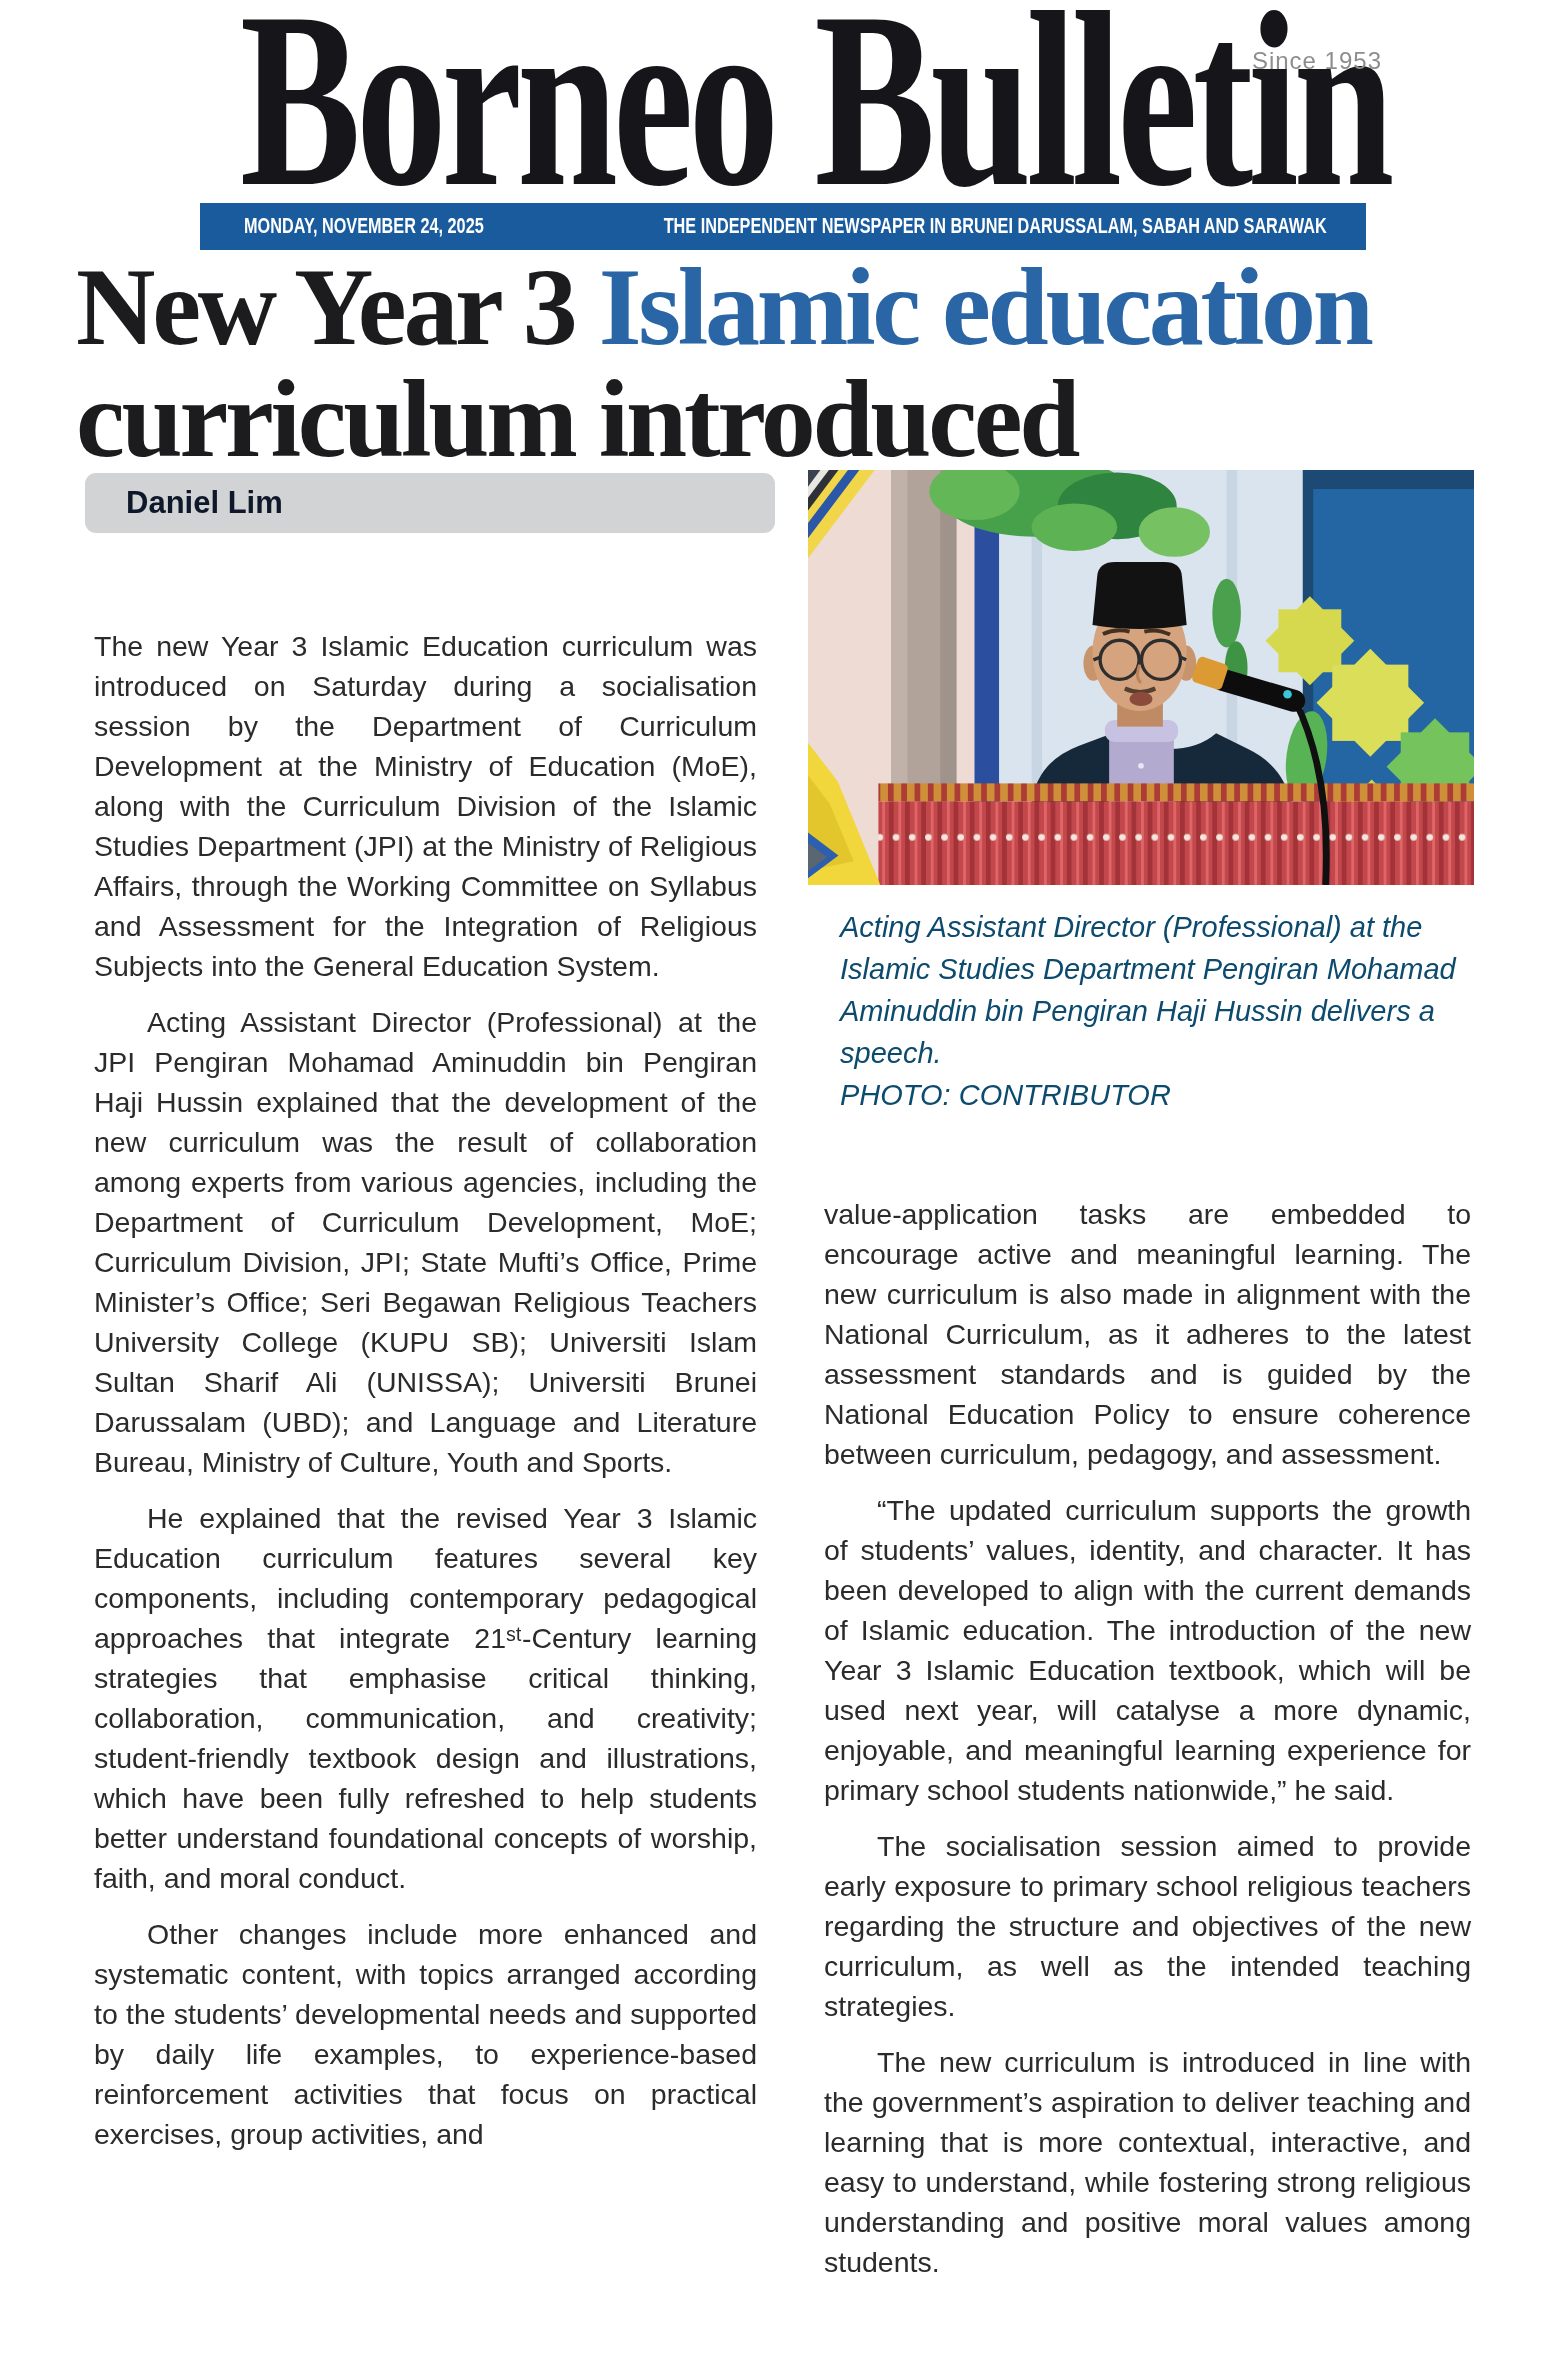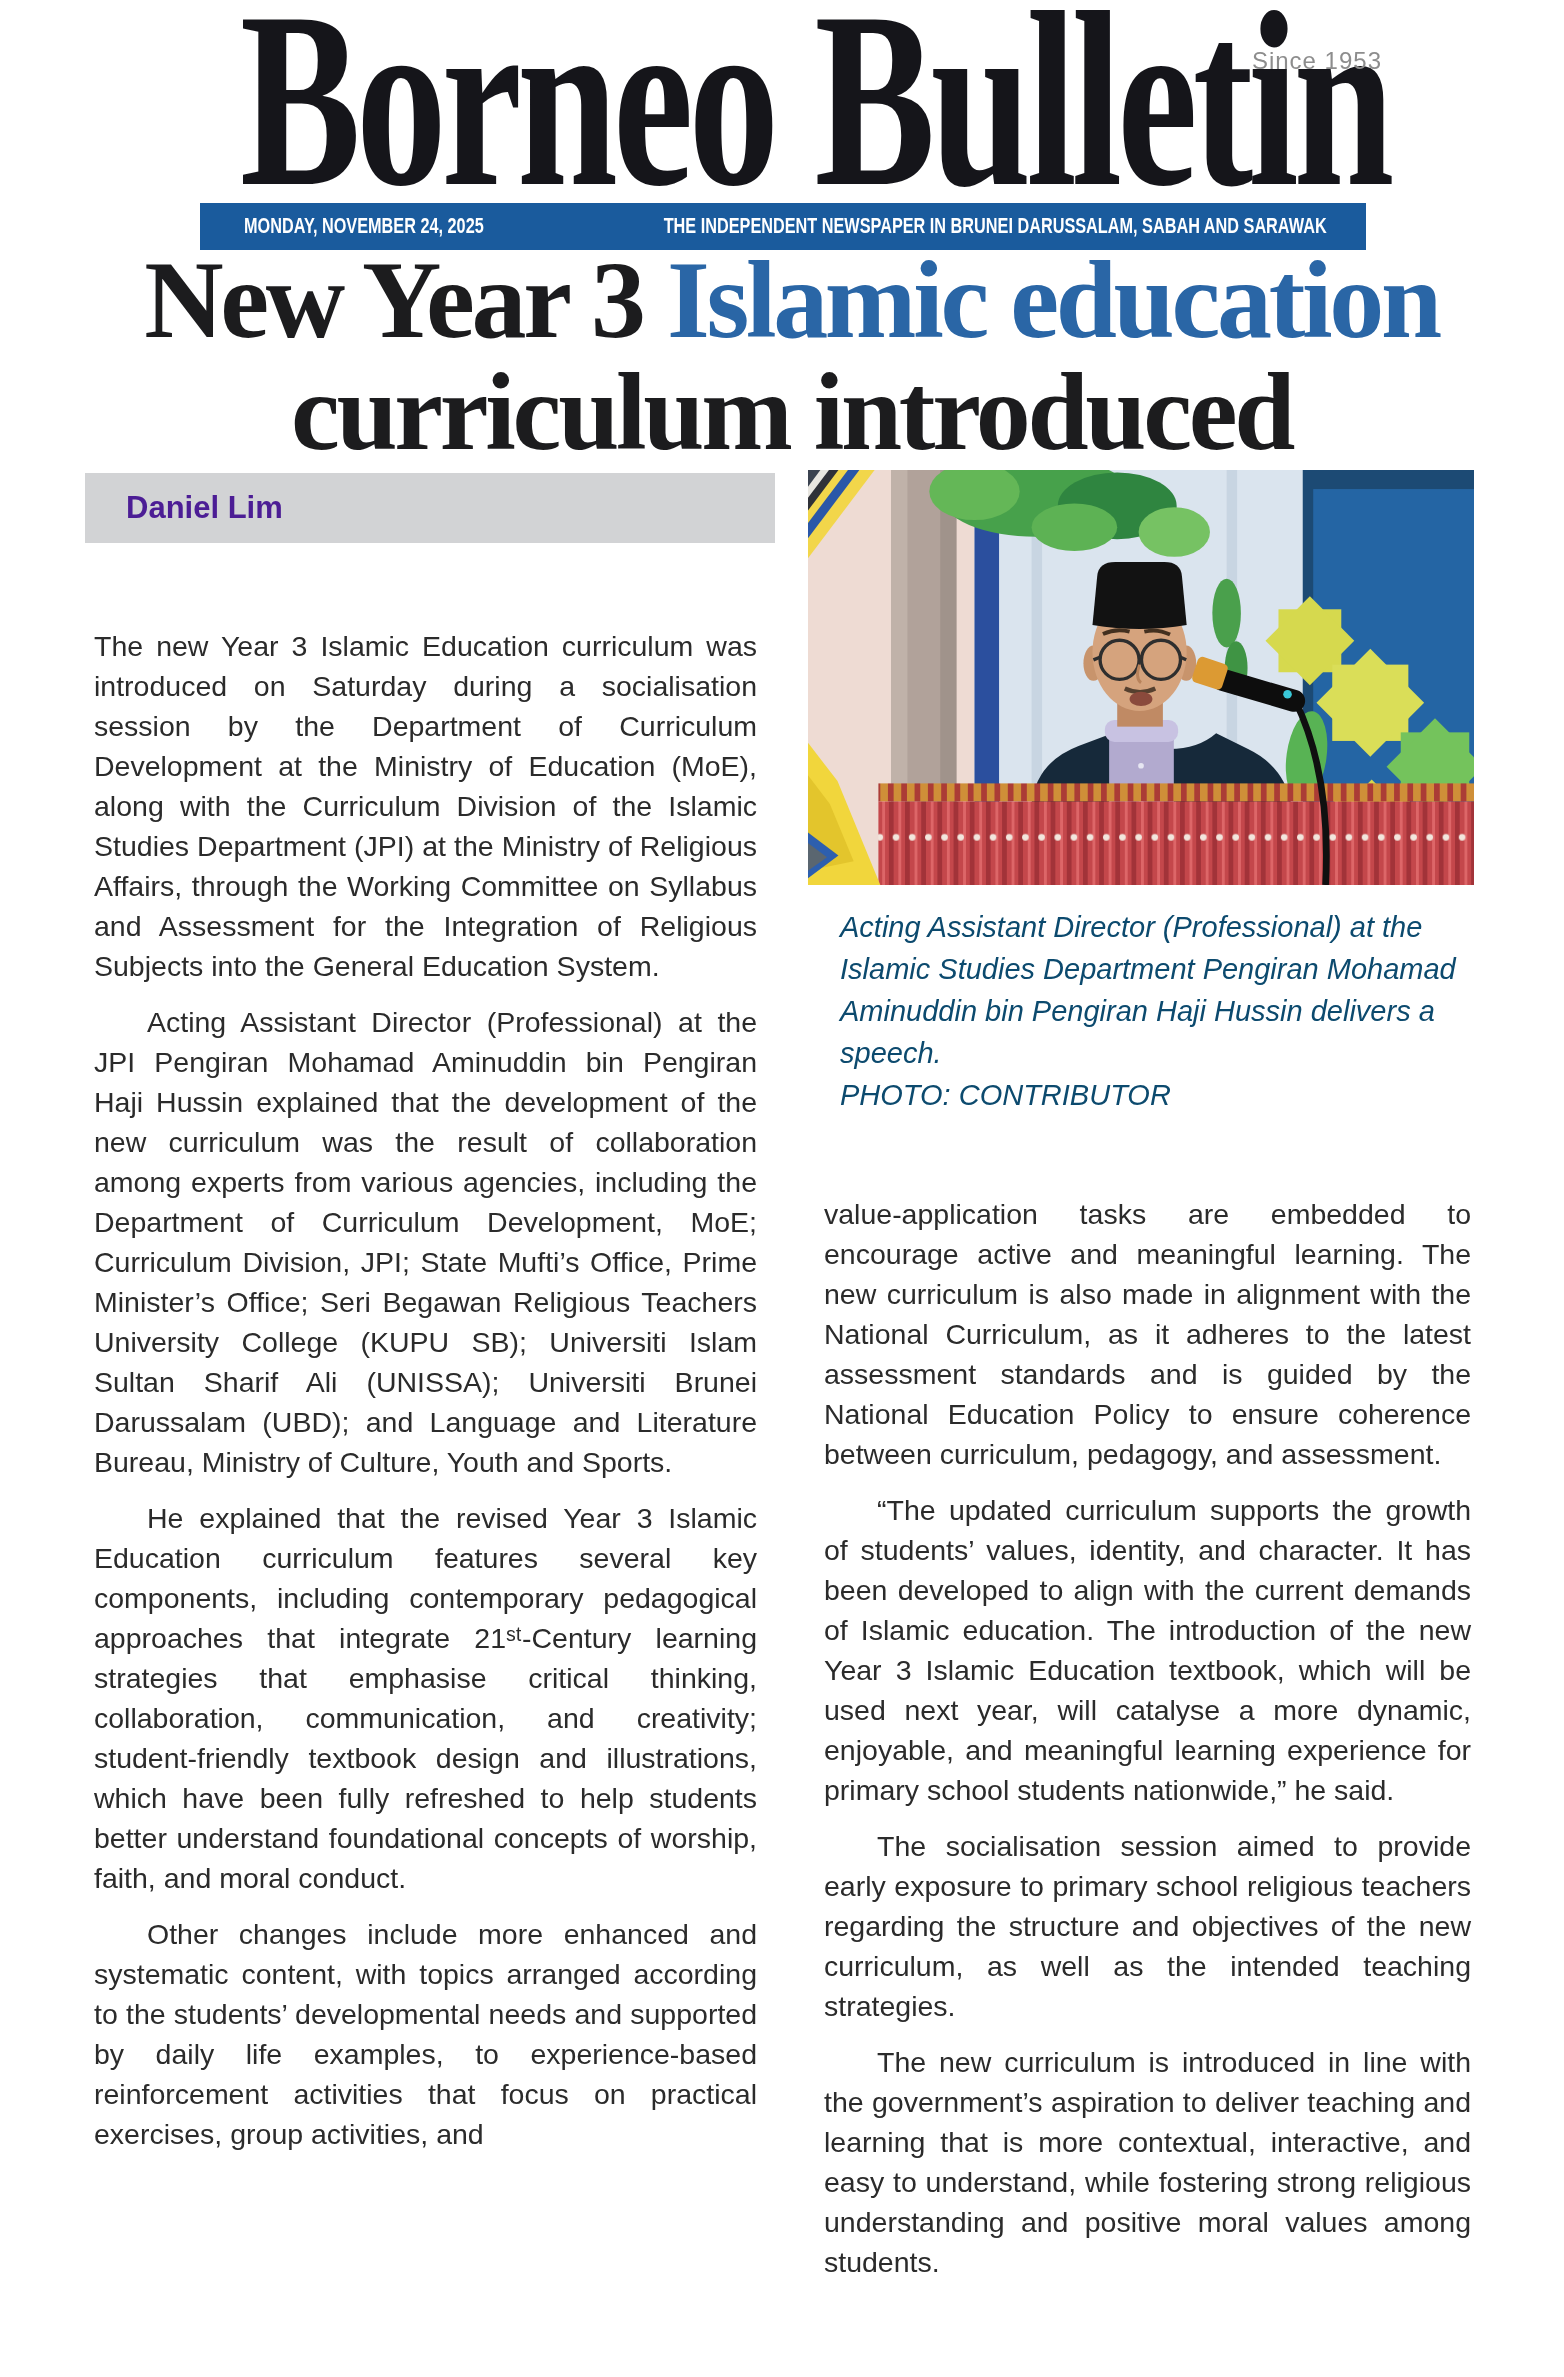--- a/index.html
+++ b/index.html
@@ -28,32 +28,32 @@
     background:#1a5b9d; color:#ffffff; font-weight:bold; font-size:21.4px;
     display:flex; align-items:center; justify-content:space-between;
     padding:0 20px 0 44px; box-sizing:border-box; white-space:nowrap;
   }
   .cond { display:inline-block; transform:scaleX(0.76); }
   .cond-l { transform-origin:left center; }
   .cond-c { transform-origin:center center; }
 
   
   .headline {
-    position:absolute; left:76px; top:244px; width:1431px; margin:0;
+    position:absolute; left:76px; top:251px; width:1431px; margin:0;
     font-family:"Liberation Serif", serif; font-weight:bold;
-    font-size:110px; line-height:112px; letter-spacing:-3.3px; color:#1c1c1e;text-align:center;
+    font-size:110px; line-height:112px; letter-spacing:-3.3px; color:#1c1c1e;
   }
   .headline .accent { color:#2a66a6; }
 
   
   .byline {
-    position:absolute; left:85px; top:473px; width:690px; height:70px;
+    position:absolute; left:85px; top:473px; width:690px; height:60px;
     background:#d2d3d5; display:flex; align-items:center;
     padding-left:41px; box-sizing:border-box;
-    font-size:31px; font-weight:bold; color:#4c1d95;
+    font-size:31px; font-weight:bold; color:#0f172a;border-radius:11px;
   }
 
   
   .photo { position:absolute; left:808px; top:470px; width:666px; height:415px; margin:0; }
   .photo svg { width:100%; height:100%; display:block; }
 
   
   .caption {
     position:absolute; left:840px; top:906px; width:666px;
     font-size:29px; line-height:42px; font-style:italic; color:#0c4a6e;

